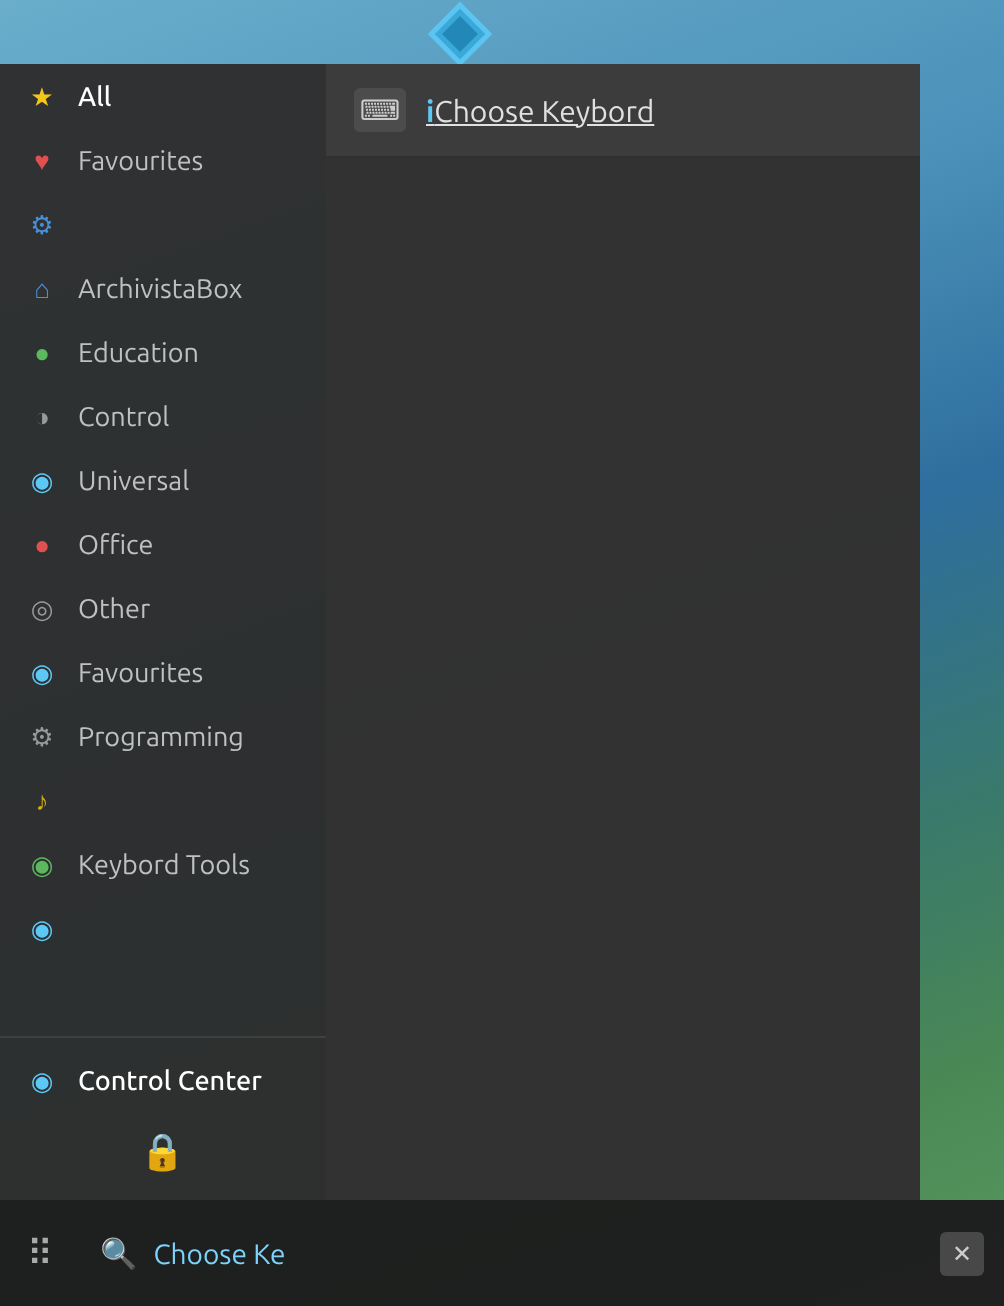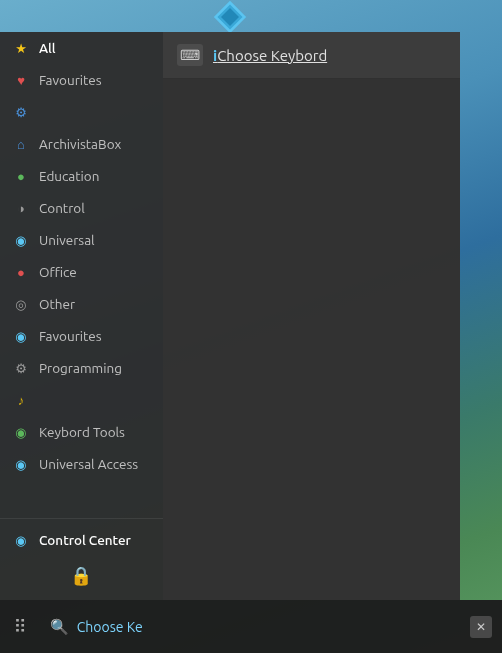--- a/index.html
+++ b/index.html
@@ -293,21 +293,20 @@
           </div>
           <div class="sidebar-item">
             <span class="item-icon icon-gold">♪</span>
           </div>
           <div class="sidebar-item">
             <span class="item-icon icon-green">◉</span>
             <span>Keybord Tools</span>
           </div>
           <div class="sidebar-item">
             <span class="item-icon icon-lightblue">◉</span>
-            <span>Universal Access</span>
           </div>
         </div>
 
       <div class="sidebar-divider-section"></div>
 
       <div class="sidebar-bottom">
         <div class="control-center-item">
           <span class="item-icon icon-lightblue">◉</span>
           <span>Control Center</span>
         </div>

